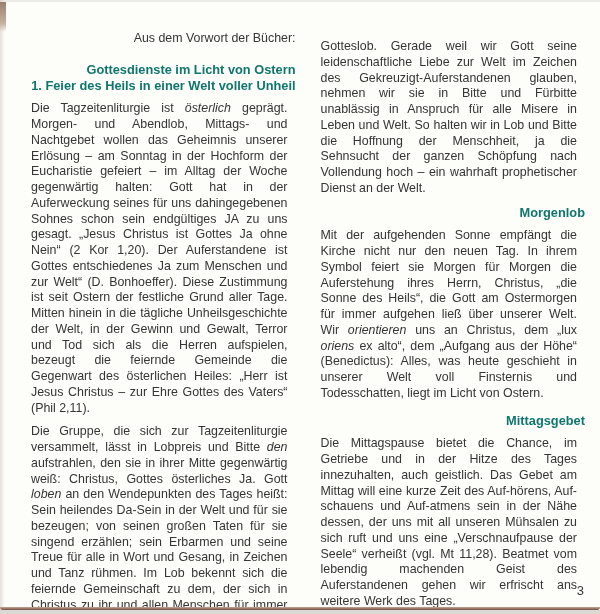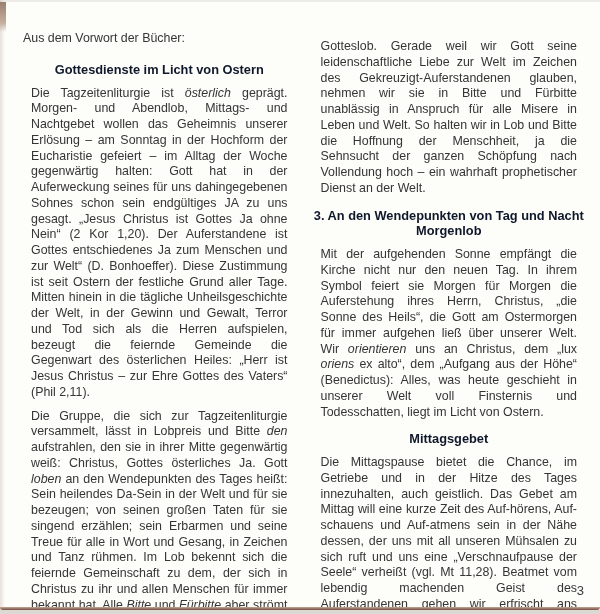--- a/index.html
+++ b/index.html
@@ -56,29 +56,29 @@
   }
   .col {
     width: 273px;
     font-size: 12.4px;
     line-height: 15.75px;
     text-align: justify;
     hyphens: auto;
     -webkit-hyphens: auto;
   }
   .intro-line {
-    text-align: left;
+    text-align: right;
     margin-bottom: 15px;
     white-space: nowrap;
   }
   .doc-heading {
     font-weight: bold;
-    color: #0f172a;
+    color: #0f766e;
     font-size: 12.8px;
-    text-align: center;
+    text-align: right;
   }
   .sect-gap {
     margin-top: 9px;
   }
   .sect-gap-right {
     margin-top: 11px;
   }
   .para {
     margin: 8px;
   }
@@ -96,29 +96,29 @@
 <div class="top-edge"></div>
 <div class="left-edge-tint"></div>
 <div class="spine-mark2"></div>
 
 <div class="content">
 
   <div class="col">
     <div class="intro-line">Aus dem Vorwort der Bücher:</div>
 
     <div class="doc-heading">Gottesdienste im Licht von Ostern</div>
+    <div class="doc-heading">1. Feier des Heils in einer Welt voller Unheil</div>
     <p class="para"><span>Die Tagzeitenliturgie ist </span><span style="font-style: italic;">österlich</span><span> geprägt. Morgen- und Abendlob, Mittags- und Nachtgebet wollen das Geheimnis unserer Erlösung – am Sonntag in der Hochform der Eucharistie gefeiert – im Alltag der Woche gegenwärtig halten: Gott hat in der Auferweckung seines für uns dahingegebenen Sohnes schon sein endgültiges JA zu uns gesagt. „Jesus Christus ist Gottes Ja ohne Nein“ (2 Kor 1,20). Der Auferstandene ist Gottes entschiedenes Ja zum Menschen und zur Welt“ (D. Bonhoeffer). Diese Zustimmung ist seit Ostern der festliche Grund aller Tage. Mitten hinein in die tägliche Unheilsgeschichte der Welt, in der Gewinn und Gewalt, Terror und Tod sich als die Herren aufspielen, bezeugt die feiernde Gemeinde die Gegenwart des österlichen Heiles: „Herr ist Jesus Christus – zur Ehre Gottes des Vaters“ (Phil 2,11).</span></p>
 
     <p class="para"><span>Die Gruppe, die sich zur Tagzeitenliturgie versammelt, lässt in Lobpreis und Bitte </span><span style="font-style: italic;">den</span><span> aufstrahlen, den sie in ihrer Mitte gegenwärtig weiß: Christus, Gottes österliches Ja. Gott </span><span style="font-style: italic;">loben</span><span> an den Wendepunkten des Tages heißt: Sein heilendes Da-Sein in der Welt und für sie bezeugen; von seinen großen Taten für sie singend erzählen; sein Erbarmen und seine Treue für alle in Wort und Gesang, in Zeichen und Tanz rühmen. Im Lob bekennt sich die feiernde Gemeinschaft zu dem, der sich in Christus zu ihr und allen Menschen für immer bekannt hat. Alle </span><span style="font-style: italic;">Bitte</span><span> und </span><span style="font-style: italic;">Fürbitte</span><span>  aber strömt aus diesem</span></p>
   </div>
 
   <div class="col">
     <p class="para"><span>Gotteslob. Gerade weil wir Gott seine leidenschaftliche Liebe zur Welt im Zeichen des Gekreuzigt-Auferstandenen glauben, nehmen wir sie in Bitte und Fürbitte unablässig in Anspruch für alle Misere in Leben und Welt. So halten wir in Lob und Bitte die Hoffnung der Menschheit, ja die Sehnsucht der ganzen Schöpfung nach Vollendung hoch – ein wahrhaft prophetischer Dienst an der Welt.</span></p>
 
-    <div class="doc-heading sect-gap-right">3. An den Wendepunkten von Tag und Nacht</div>
     <div class="doc-heading">Morgenlob</div>
     <p class="para"><span>Mit der aufgehenden Sonne empfängt die Kirche nicht nur den neuen Tag. In ihrem Symbol feiert sie Morgen für Morgen die Auferstehung ihres Herrn, Christus, „die Sonne des Heils“, die Gott am Ostermorgen für immer aufgehen ließ über unserer Welt. Wir </span><span style="font-style: italic;">orientieren</span><span> uns an Christus, dem „lux </span><span style="font-style: italic;">oriens</span><span> ex alto“, dem „Aufgang aus der Höhe“ (Benedictus): Alles, was heute geschieht in unserer Welt voll Finsternis und Todesschatten, liegt im Licht von Ostern.</span></p>
 
     <div class="doc-heading sect-gap-right">Mittagsgebet</div>
     <p class="para"><span>Die Mittagspause bietet die Chance, im Getriebe und in der Hitze des Tages innezuhalten, auch geistlich. Das Gebet am Mittag will eine kurze Zeit des Auf-hörens, Auf-schauens und Auf-atmens sein in der Nähe dessen, der uns mit all unseren Mühsalen zu sich ruft und uns eine „Verschnaufpause der Seele“ verheißt (vgl. Mt 11,28). Beatmet vom lebendig machenden Geist des Auferstandenen gehen wir erfrischt ans weitere Werk des Tages.</span></p>
   </div>
 
 </div>
 
 <div class="page-number">3</div>

